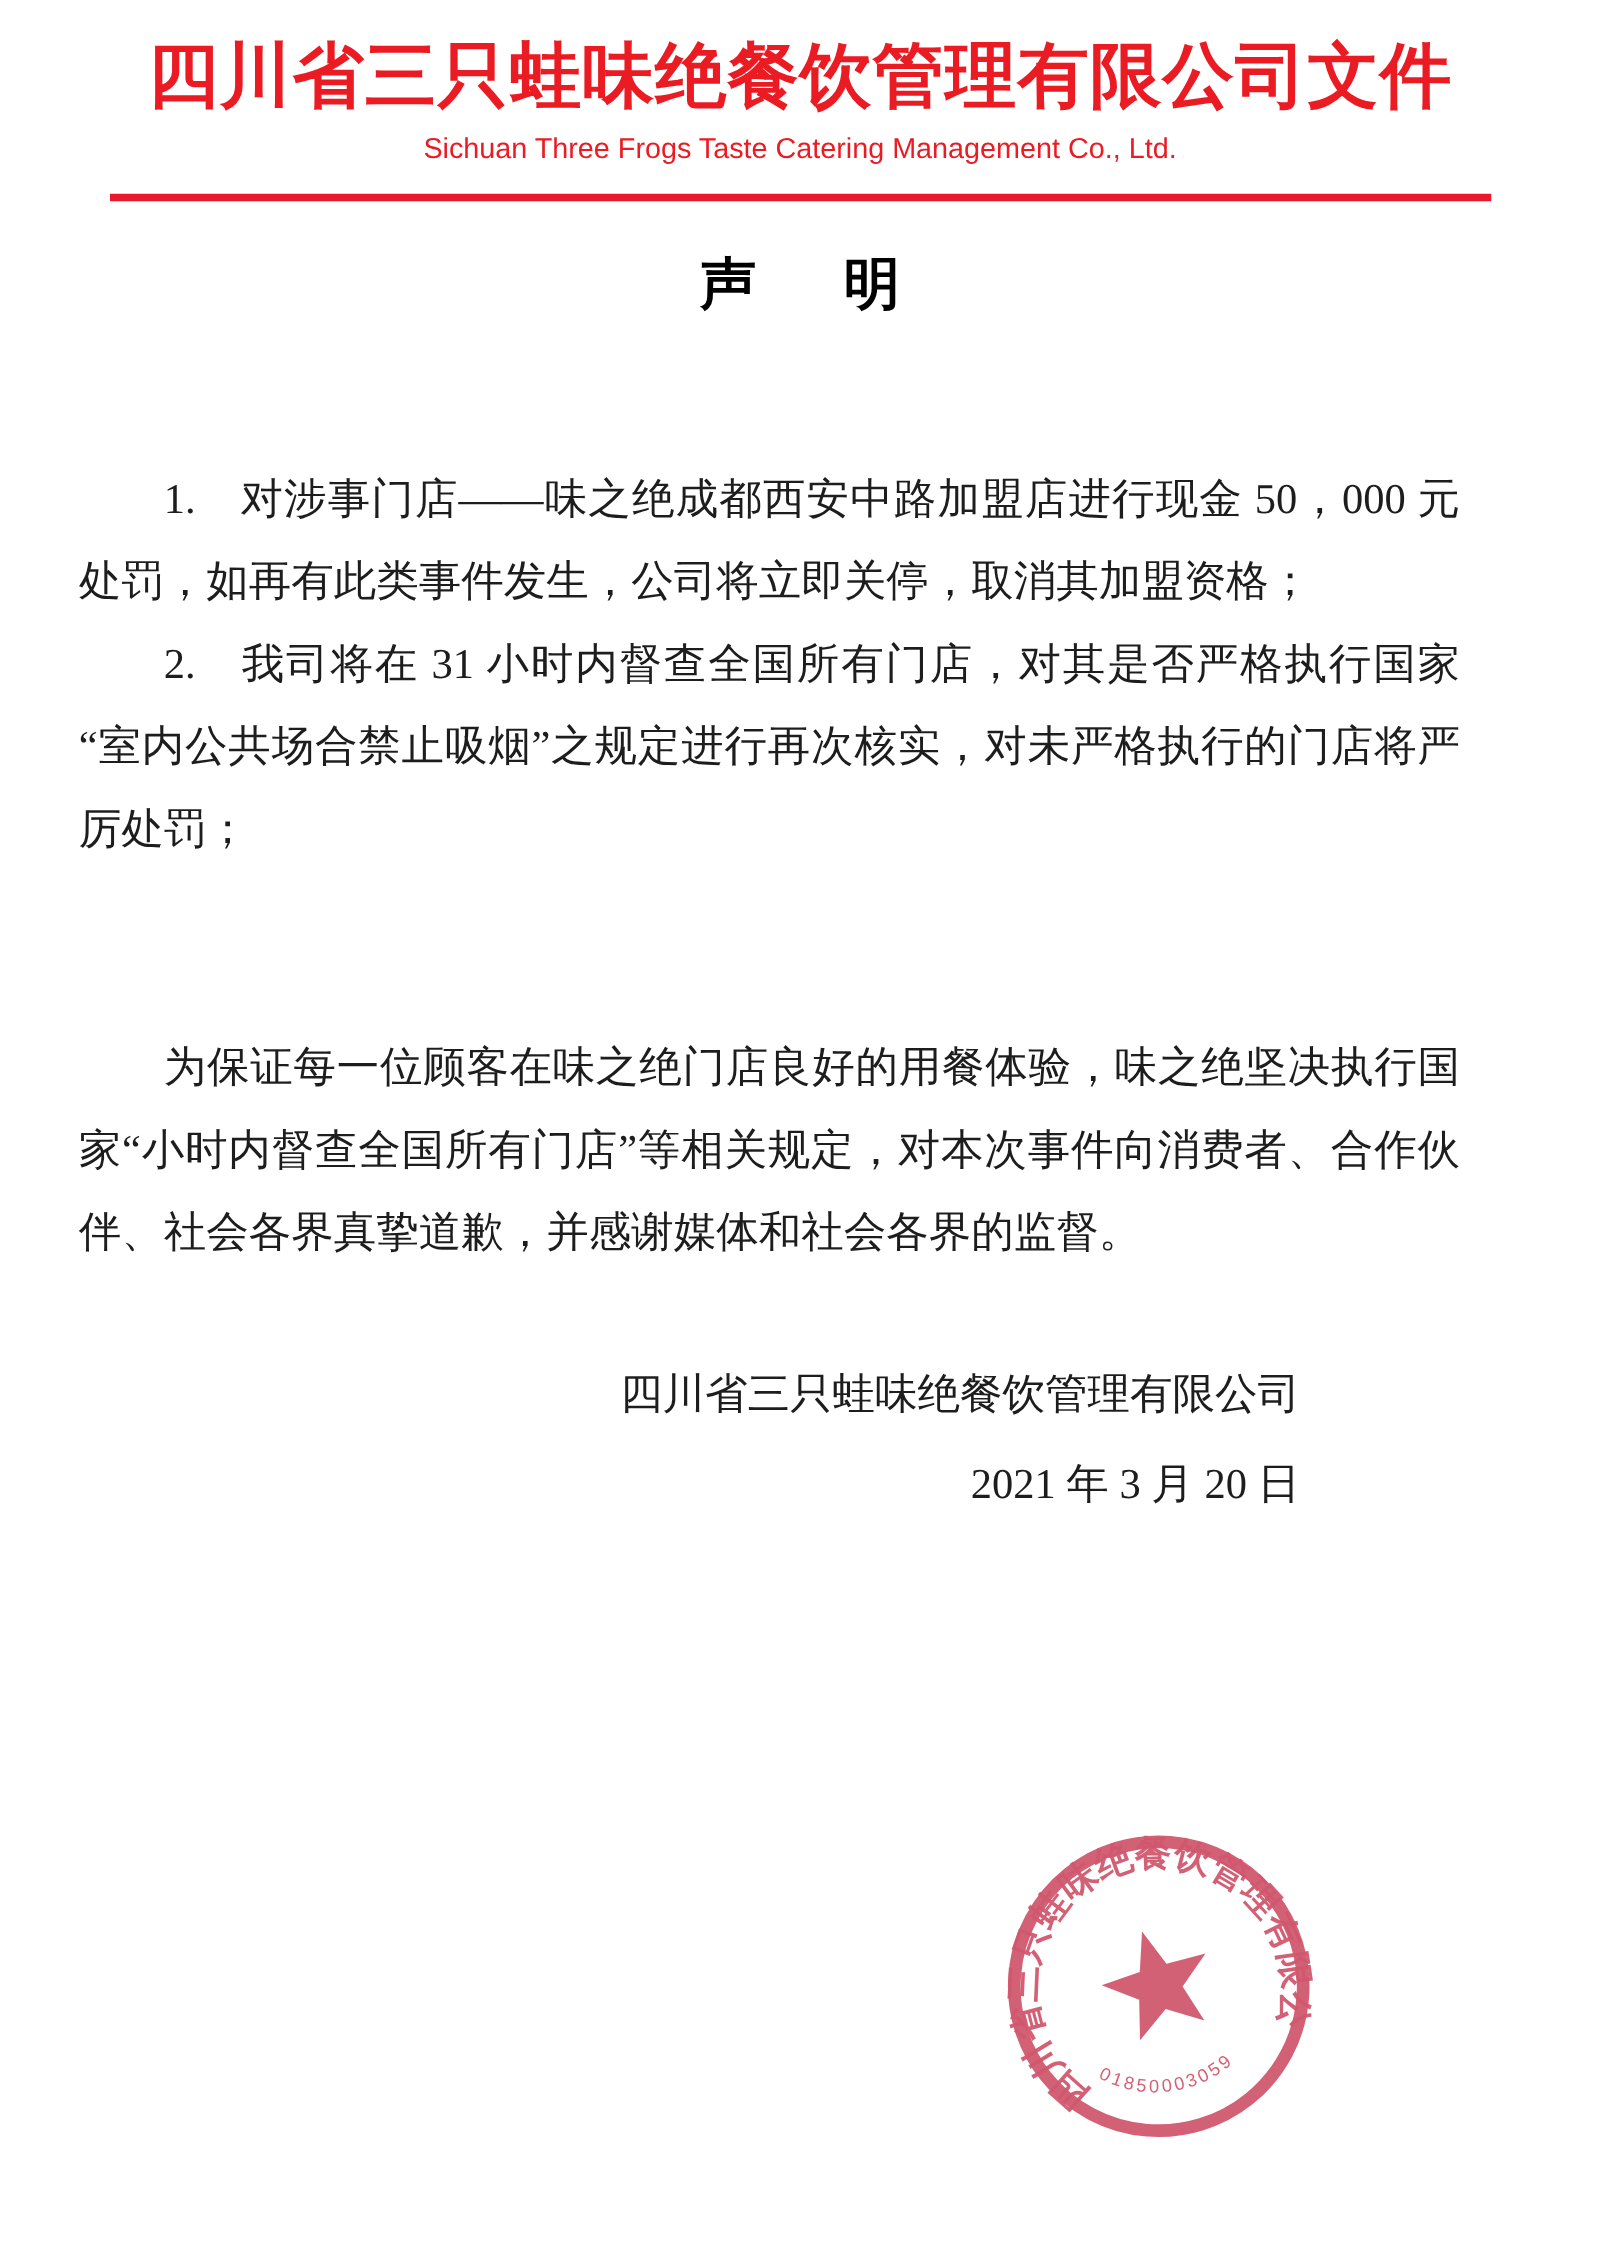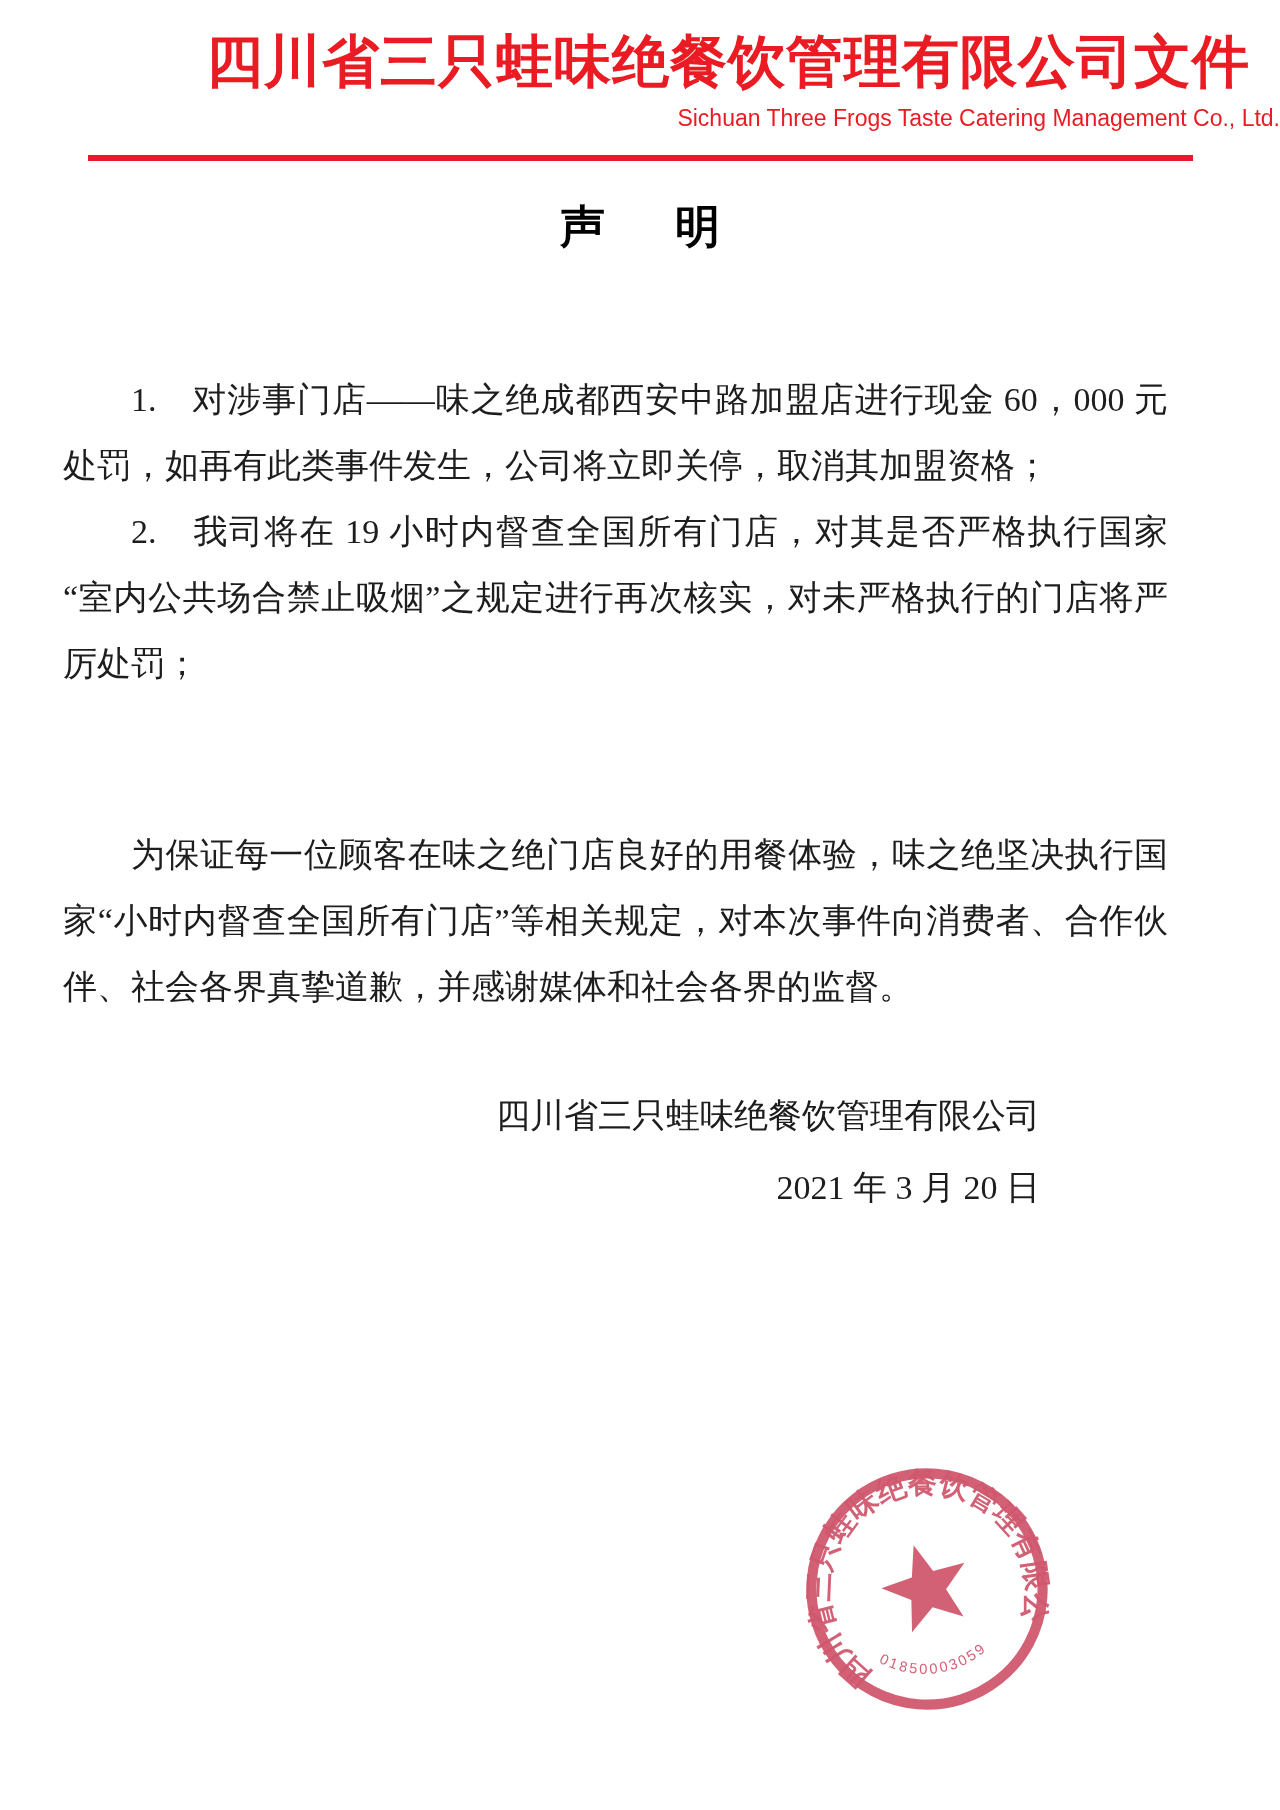--- a/index.html
+++ b/index.html
@@ -5,21 +5,21 @@
   html,body{margin:0;padding:0;background:#ffffff;}
   .page{
     position:relative;
     width:1280px;height:1810px;
     background:#ffffff;
     overflow:hidden;
     font-family:"Liberation Serif","DejaVu Serif",serif;
     color:#1d1d1d;
   }
   
-  .letterhead{ text-align:right; }
+  .letterhead{ text-align:center; }
   .lh-cn{
     margin:26px 30px 0;
     font-size:57px;
     line-height:72px;
     font-weight:700;
     color:#ea1b23;
     letter-spacing:1px;
     white-space:nowrap;
   }
   .lh-en{
@@ -87,22 +87,22 @@
     <div class="lh-en">Sichuan Three Frogs Taste Catering Management Co., Ltd.</div>
     <div class="red-rule"></div>
   </header>
 
   <h1 class="doc-title">
     <span>声</span>
     <span>明</span>
   </h1>
 
   <main class="body-text">
-    <p>1.　对涉事门店——味之绝成都西安中路加盟店进行现金 60，000 元处罚，如再有此类事件发生，公司将立即关停，取消其加盟资格；</p>
-    <p>2.　我司将在 19 小时内督查全国所有门店，对其是否严格执行国家“室内公共场合禁止吸烟”之规定进行再次核实，对未严格执行的门店将严厉处罚；</p>
+    <p>1.　对涉事门店——味之绝成都西安中路加盟店进行现金 50，000 元处罚，如再有此类事件发生，公司将立即关停，取消其加盟资格；</p>
+    <p>2.　我司将在 31 小时内督查全国所有门店，对其是否严格执行国家“室内公共场合禁止吸烟”之规定进行再次核实，对未严格执行的门店将严厉处罚；</p>
     <p class="closing">为保证每一位顾客在味之绝门店良好的用餐体验，味之绝坚决执行国家“小时内督查全国所有门店”等相关规定，对本次事件向消费者、合作伙伴、社会各界真挚道歉，并感谢媒体和社会各界的监督。</p>
   </main>
 
   <div class="signature">
     <div>四川省三只蛙味绝餐饮管理有限公司</div>
     <div>2021 年 3 月 20 日</div>
   </div>
 
   <div class="seal">
     <svg viewBox="0 0 200 200" xmlns="http://www.w3.org/2000/svg">

